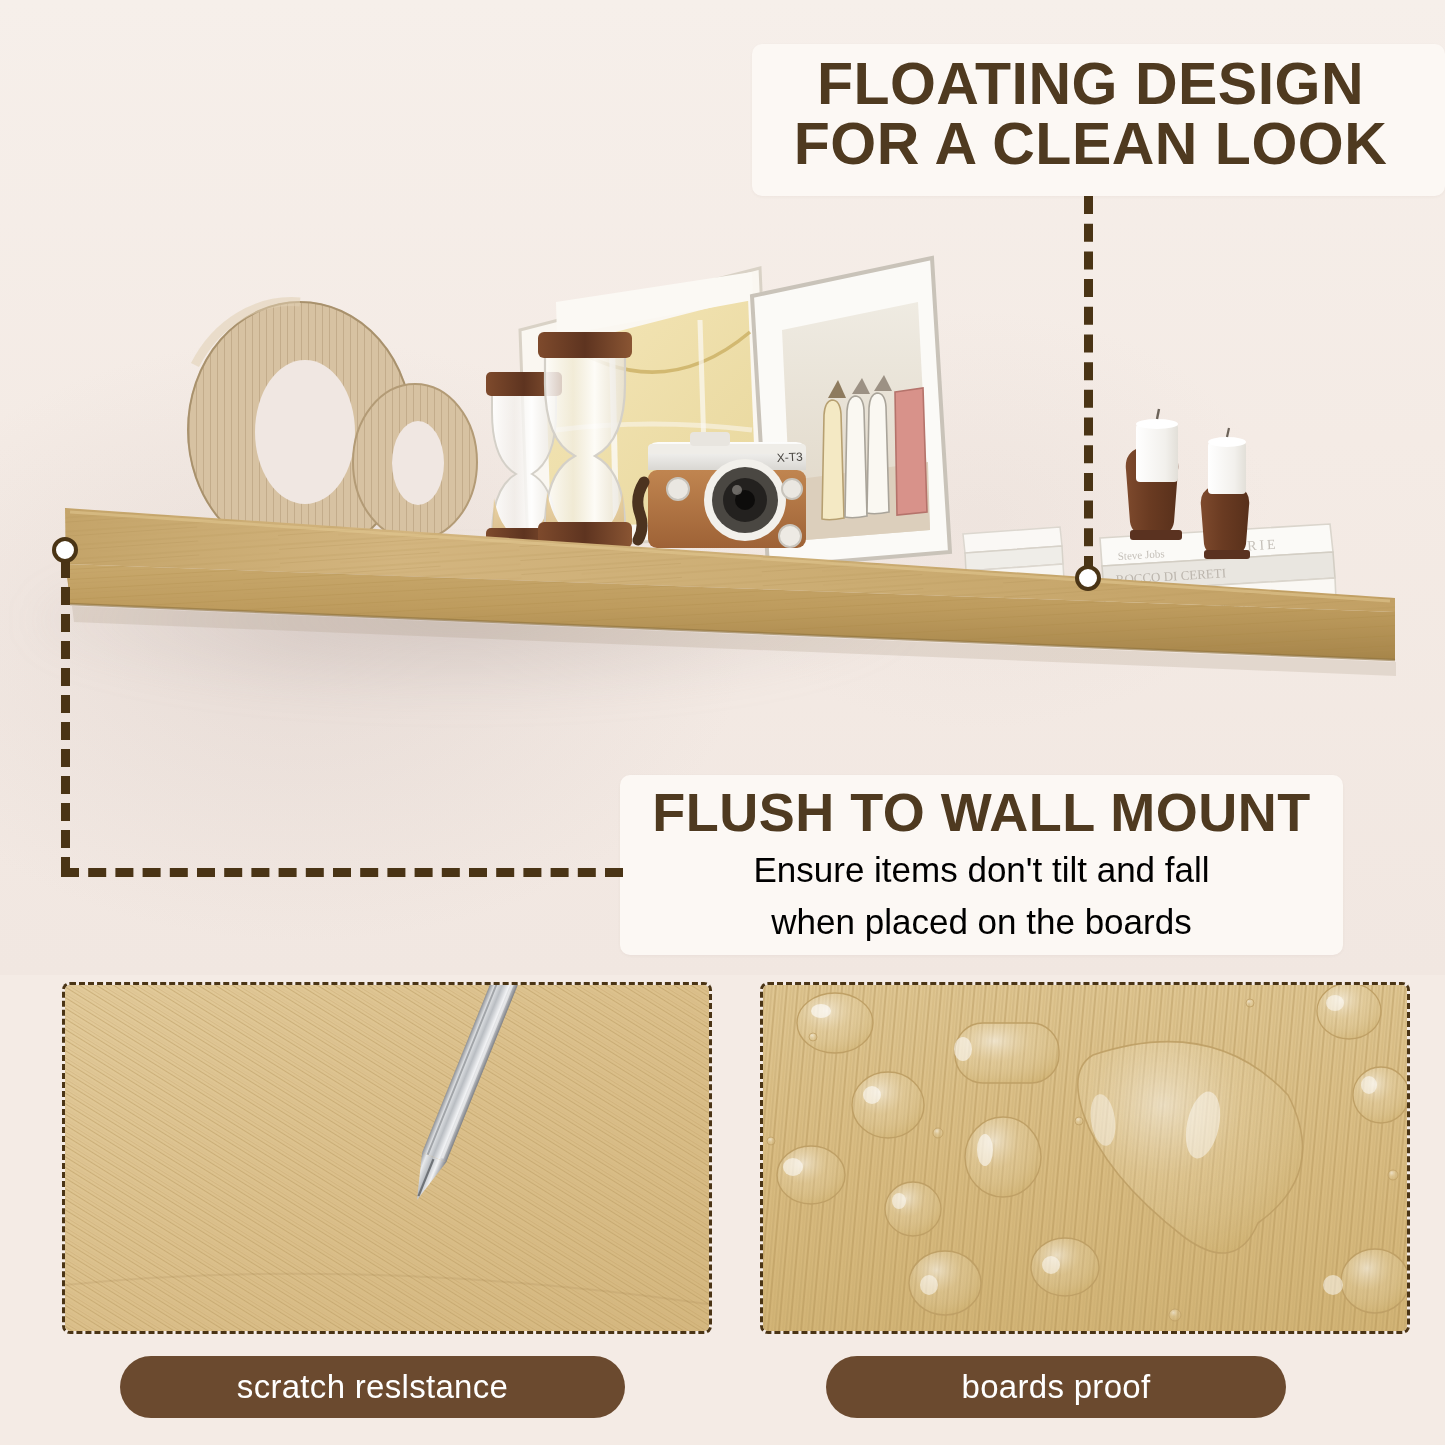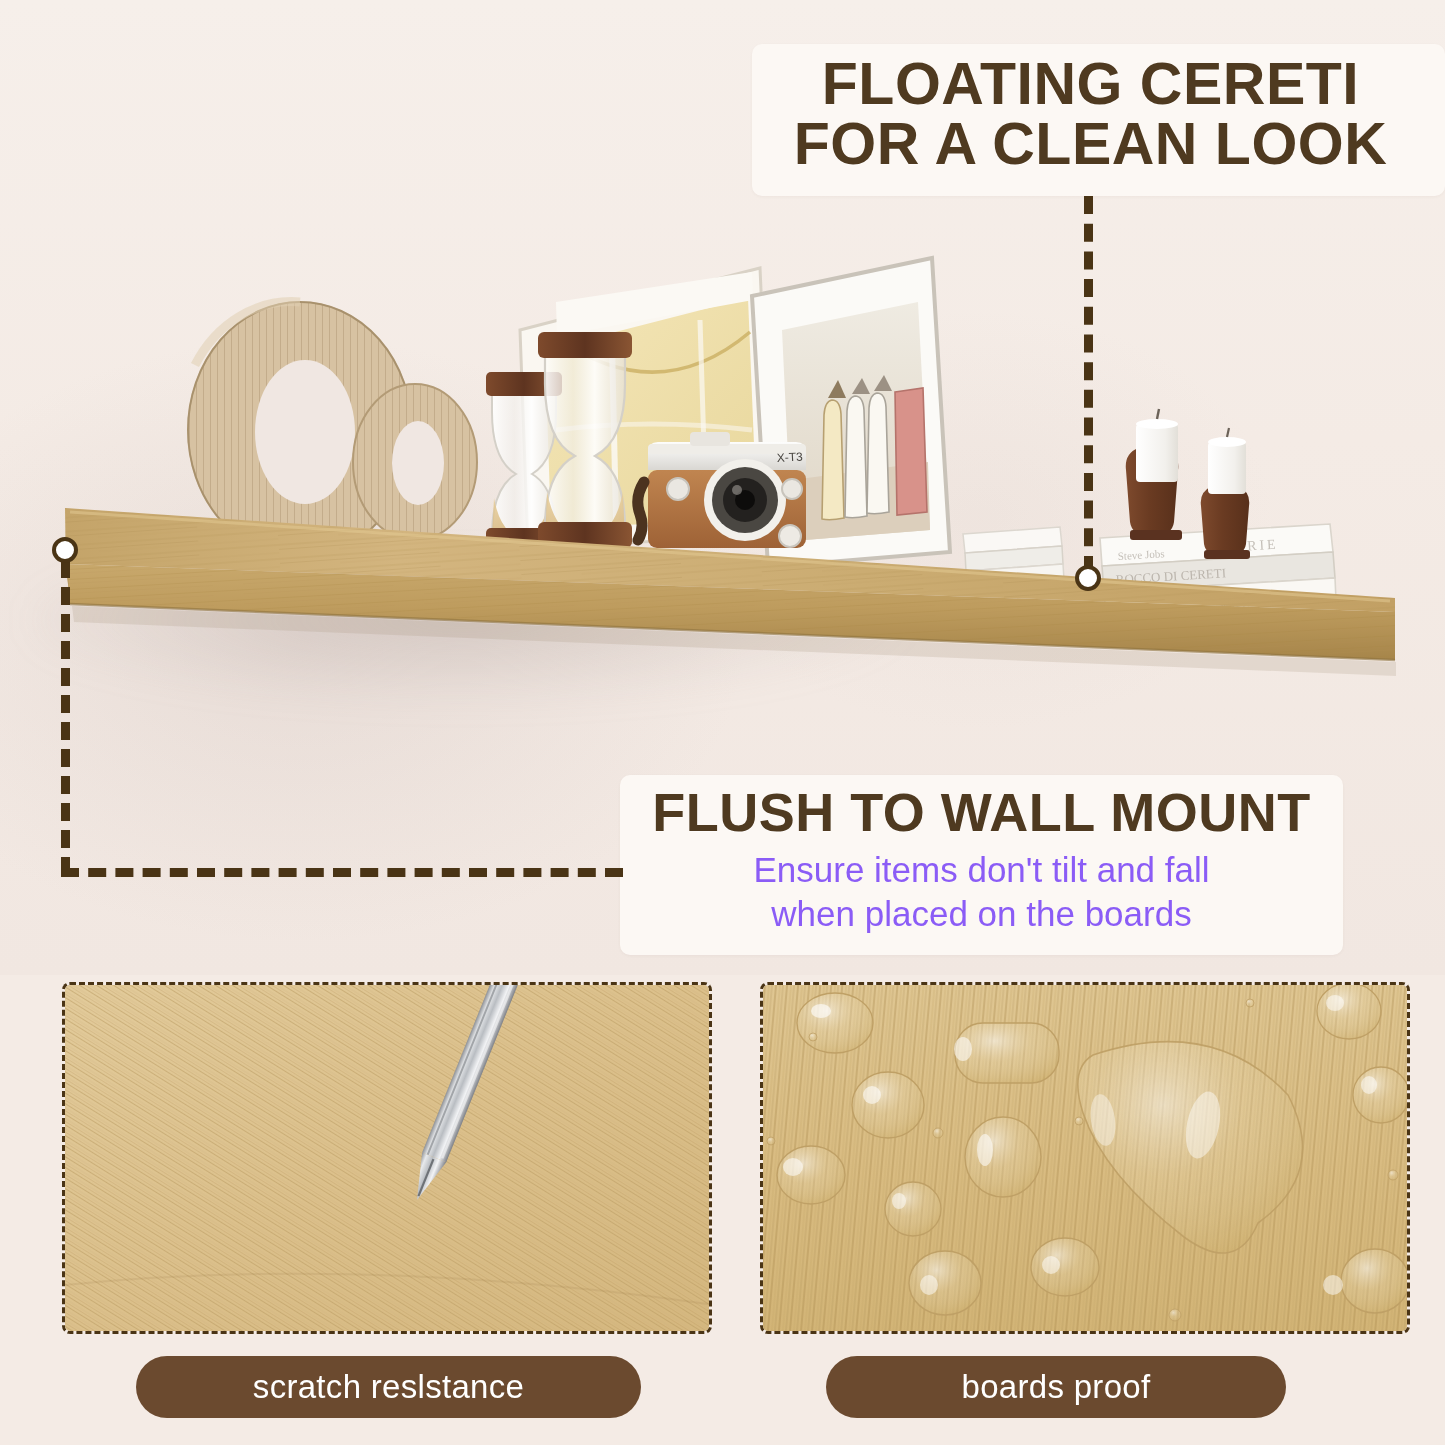--- a/index.html
+++ b/index.html
@@ -49,21 +49,21 @@
   .headline {
     color:#4F3A20;
     font-weight:700;
     letter-spacing:.5px;
     line-height:1.02;
     text-shadow:0 1px 0 rgba(255,255,255,.6);
   }
   #card-floating .headline { font-size:59px; }
   #card-flush .headline { font-size:54px; }
   .subline {
-    color:#8b5cf6;
+    color:#000000;
     font-size:35px;
     line-height:1.14;
     font-weight:400;
     margin-top:10px;
   }
 
   
   .dot {
     position:absolute; width:26px; height:26px; border-radius:50%;
     background:#FFFFFF; border:4px solid #4A3415; z-index:9;
@@ -88,21 +88,21 @@
   }
   #panel-scratch { left:62px; top:982px; }
   #panel-water  { left:760px; top:982px; }
 
   .pill {
     position:absolute; height:62px; border-radius:31px;
     background:#6B4A2F; color:#FFFFFF;
     display:flex; align-items:center; justify-content:center;
     font-size:33px; letter-spacing:.3px;
   }
-  #pill-scratch { left:136px; top:1356px; width:505px; }
+  #pill-scratch { left:120px; top:1356px; width:505px; }
   #pill-water  { left:826px; top:1356px; width:460px; }
 </style>
 </head>
 <body>
 
 <div class="stage">
 
   <div class="wall"></div>
   <div class="wall-shadow-under"></div>
 
@@ -316,28 +316,28 @@
     </g>
   </svg>
 
   <div class="dash-v" id="line-top-v"></div>
   <div class="dash-v" id="line-left-v"></div>
   <div class="dash-h" id="line-left-h"></div>
   <div class="dot" id="dot-top"></div>
   <div class="dot" id="dot-left"></div>
 
   <div class="card" id="card-floating">
-    <div class="headline">FLOATING CERETI</div>
+    <div class="headline">FLOATING DESIGN</div>
     <div class="headline">FOR A CLEAN LOOK</div>
   </div>
 
   <div class="card" id="card-flush">
     <div class="headline">FLUSH TO WALL MOUNT</div>
     <div class="subline">Ensure items don't tilt and fall</div>
-    <div class="subline" style="margin-top:4px">when placed on the boards</div>
+    <div class="subline" style="margin-top:12px">when placed on the boards</div>
   </div>
 
   <div class="panel" id="panel-scratch">
     <svg viewBox="0 0 650 352" width="650" height="352">
       <defs>
         <linearGradient id="woodA" x1="0" y1="0" x2="1" y2="1">
           <stop offset="0" stop-color="#E3CB9B"></stop>
             <stop offset=".5" stop-color="#DCC08B"></stop>
             <stop offset="1" stop-color="#D5B77E"></stop>
         </linearGradient>

